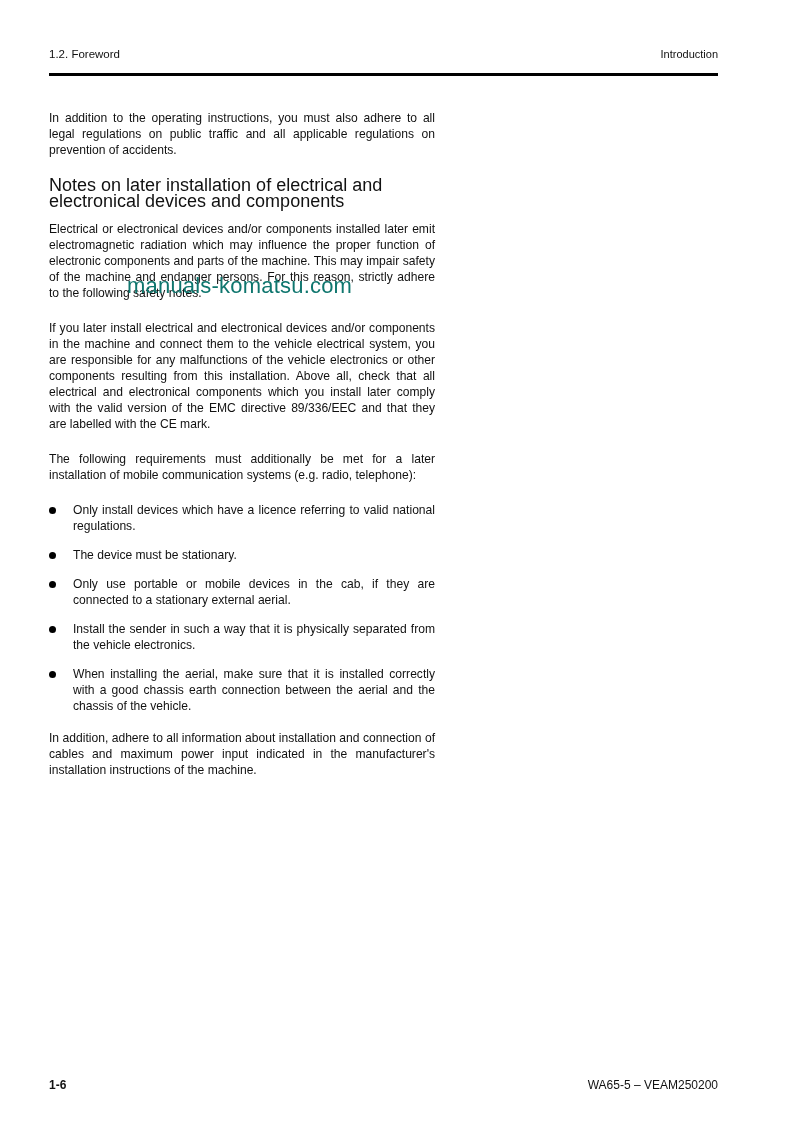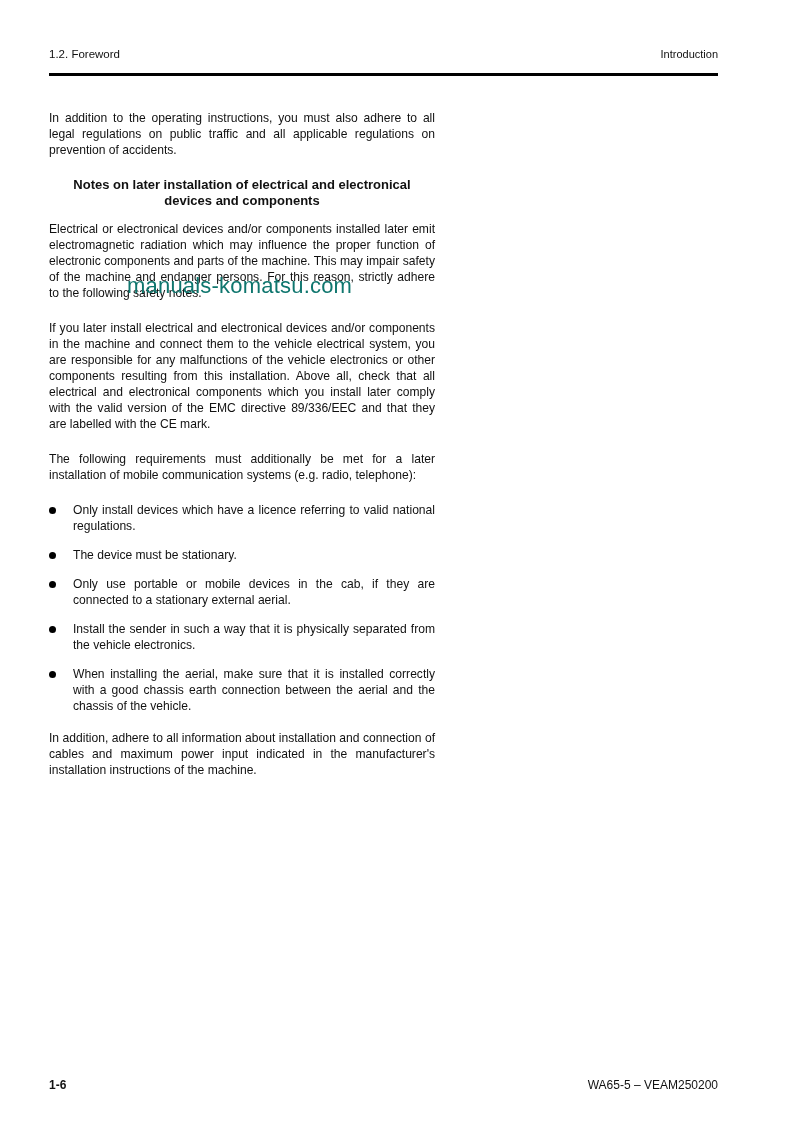--- a/index.html
+++ b/index.html
@@ -4,21 +4,21 @@
 <style>
   html, body { margin:0; padding:0; background:#fff; }
   body { width:793px; height:1123px; position:relative; overflow:hidden;
          font-family:"Liberation Sans", sans-serif; color:#111; }
   .hdr { position:absolute; top:46px; left:49px; width:669px; height:18px; }
   .hdr-left { position:absolute; left:0; top:2px; font-size:11.5px; font-weight:normal; }
   .hdr-right { position:absolute; right:0; top:2px; font-size:11px; }
   .hdr-rule { position:absolute; top:73px; left:49px; width:669px; height:3px; background:#000; }
   .col { position:absolute; left:49px; top:98px; width:386px; font-size:12.1px; line-height:16px; }
   .col p { margin:12px 0 19px 0; text-align:justify; }
-  .col h3 { margin:0 0 11px 0; font-size:13px; font-weight:bold; line-height:16px;text-align:center; }
+  .col h3 { margin:0 0 11px 0; font-size:18px; font-weight:normal; line-height:16px; }
   .bul { position:relative; padding-left:24px; margin:0 0 13px 0; text-align:justify; }
   .bul .dot { position:absolute; left:0; top:5px; width:7px; height:7px; border-radius:50%; background:#000; }
   .wm { position:absolute; left:127px; top:273px; font-size:22px; color:#0f766e; letter-spacing:0.2px; }
   .ftr-left { position:absolute; left:49px; top:1078px; font-size:12px; font-weight:bold; }
   .ftr-right { position:absolute; right:75px; top:1078px; font-size:12px; }
 </style>
 </head>
 <body>
 
 <div class="hdr">

